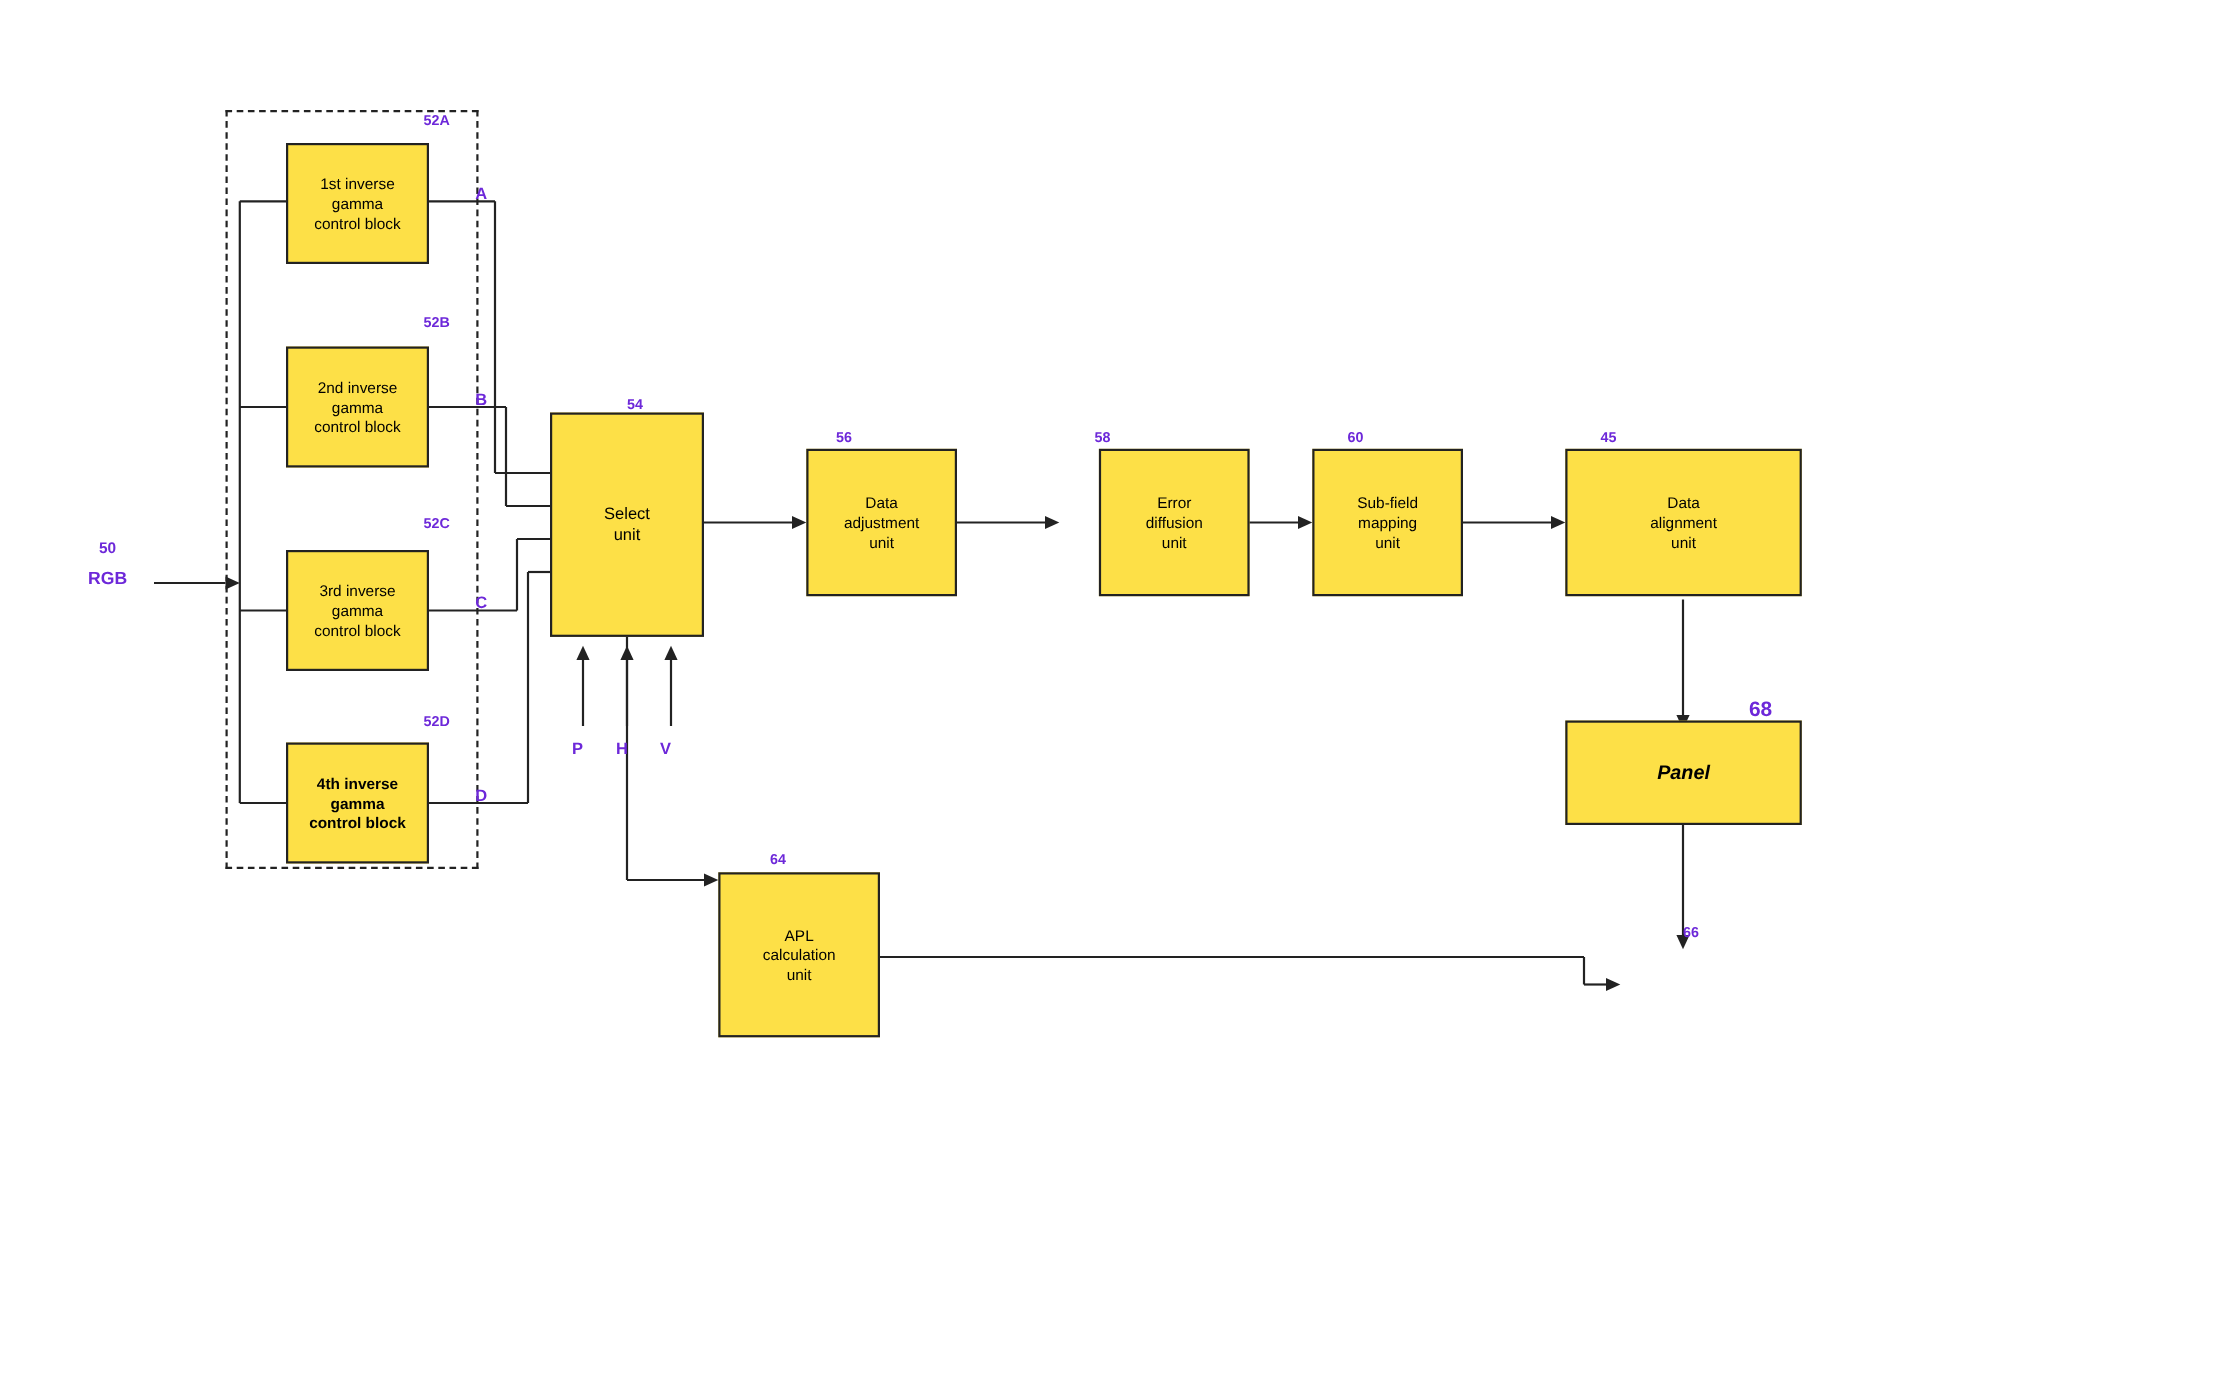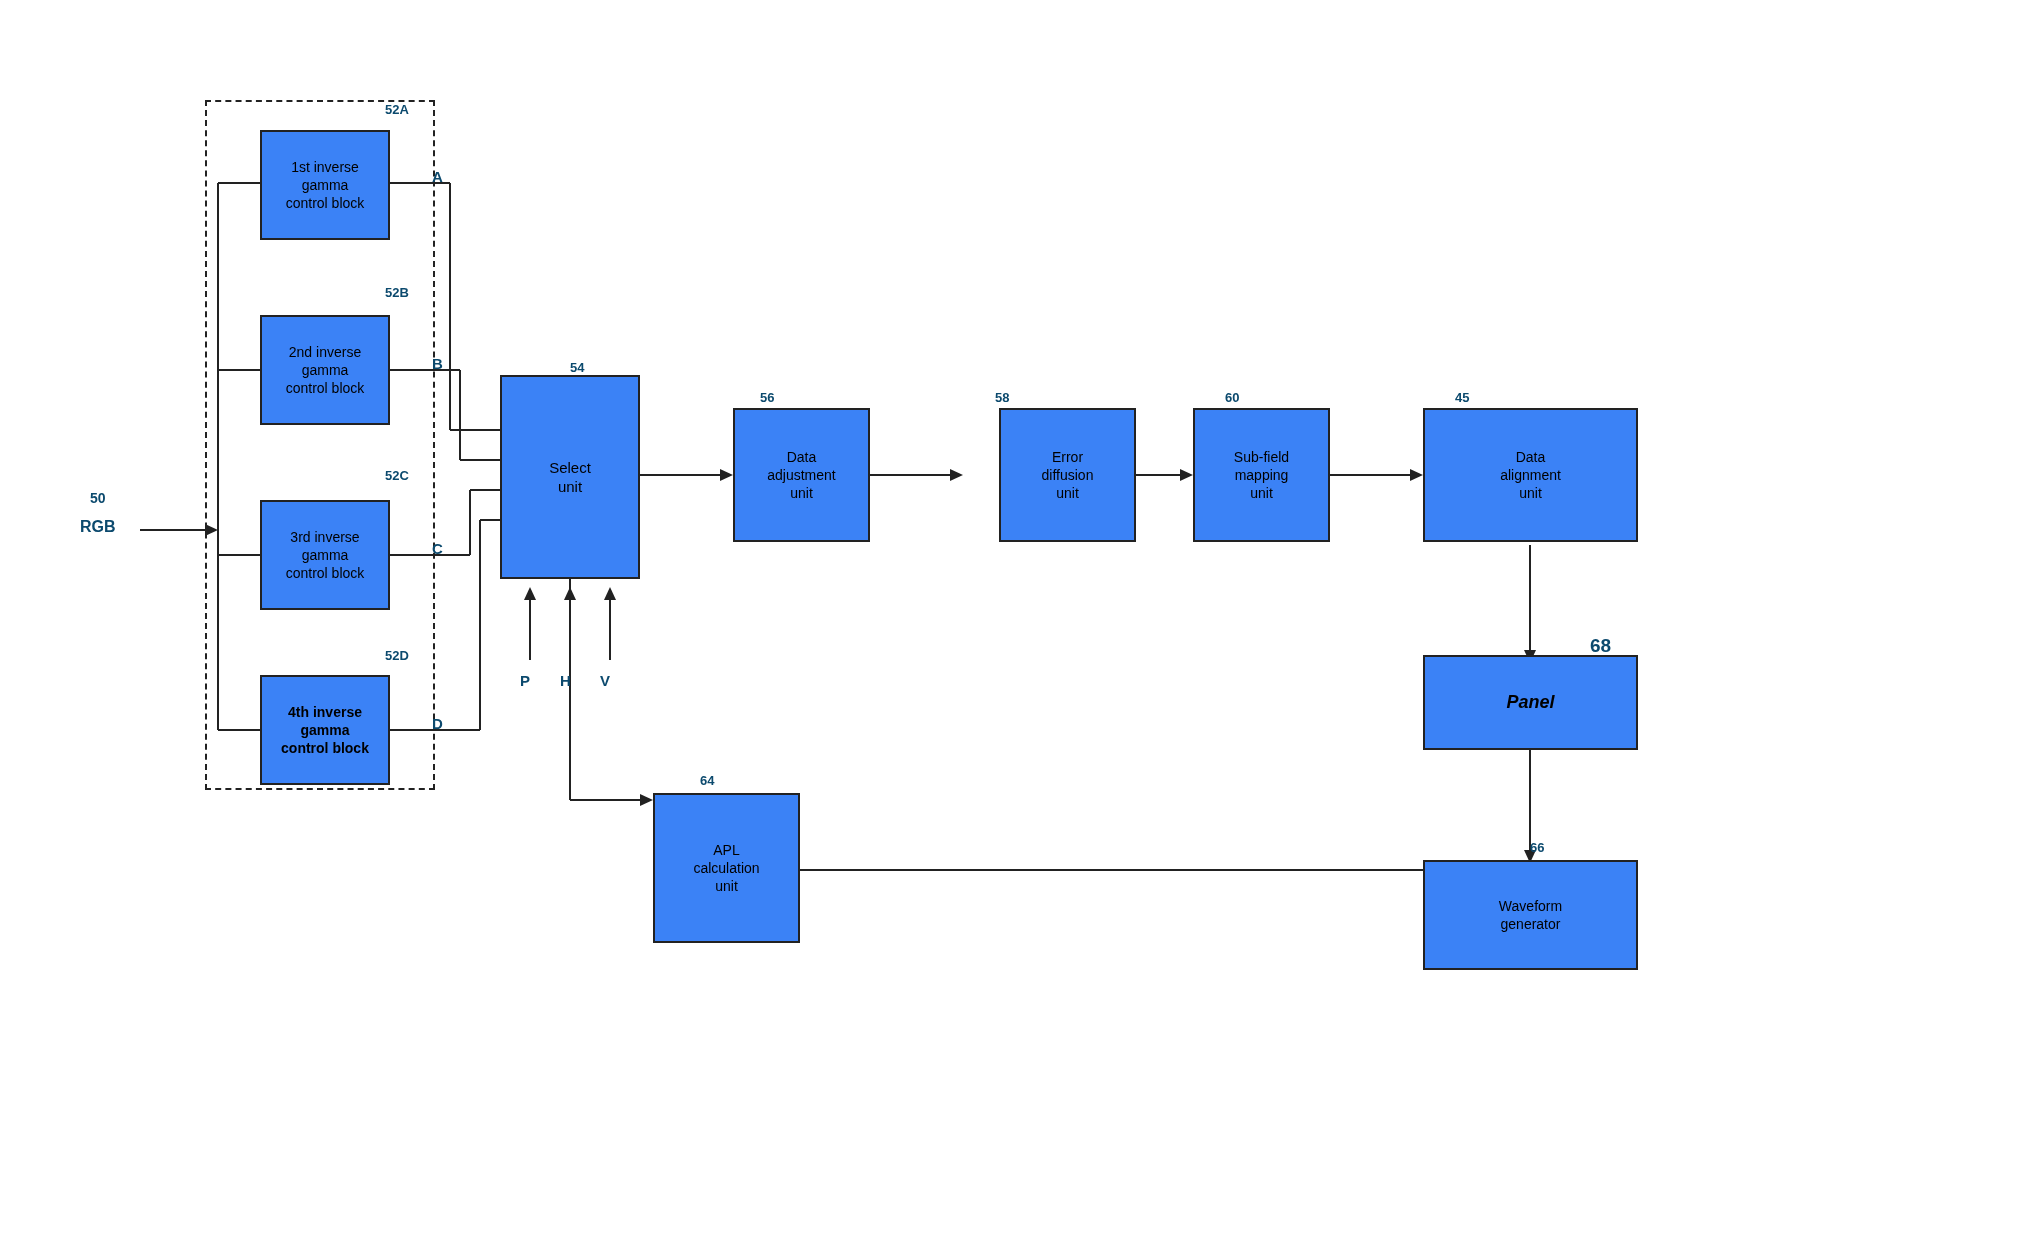--- a/index.html
+++ b/index.html
@@ -17,21 +17,21 @@
       position: absolute;
       top: 0; left: 0;
       width: 2017px;
       height: 1253px;
     }
 
     
     .block {
       position: absolute;
       border: 2px solid #222;
-      background: #3b82f6;
+      background: #fde047;
       display: flex;
       align-items: center;
       justify-content: center;
       text-align: center;
       font-size: 15px;
       line-height: 1.3;
       font-weight: normal;
     }
 
     
@@ -39,21 +39,21 @@
       position: absolute;
       border: 2px dashed #222;
       background: transparent;
     }
 
     
     .label {
       position: absolute;
       font-size: 14px;
       font-weight: bold;
-      color: #0c4a6e;
+      color: #6d28d9;
     }
 
     
     svg.connectors {
       position: absolute;
       top: 0; left: 0;
       width: 2017px;
       height: 1253px;
       pointer-events: none;
     }
@@ -212,24 +212,20 @@
   </div>
 
   <div class="label" style="left:1590px; top:635px; font-size:19px;">68</div>
 
   <div class="block" style="left:1423px; top:655px; width:215px; height:95px; font-size:18px; font-weight:bold;">
     <span style="white-space: pre-line; font-style: italic;">Panel</span>
   </div>
 
   <div class="label" style="left:1530px; top:840px; font-size:13px;">66</div>
 
-  <div class="block" style="left:1423px; top:860px; width:215px; height:110px; font-size:14px;">
-    <span style="white-space: pre-line;">Waveform
-generator</span>
-  </div>
 
   <div class="label" style="left:700px; top:773px; font-size:13px;">64</div>
 
   <div class="block" style="left:653px; top:793px; width:147px; height:150px; font-size:14px;">
     <span style="white-space: pre-line;">APL
 calculation
 unit</span>
   </div>
 
   <div class="label" style="left:520px; top:672px; font-size:15px; font-weight:bold;">P</div>

